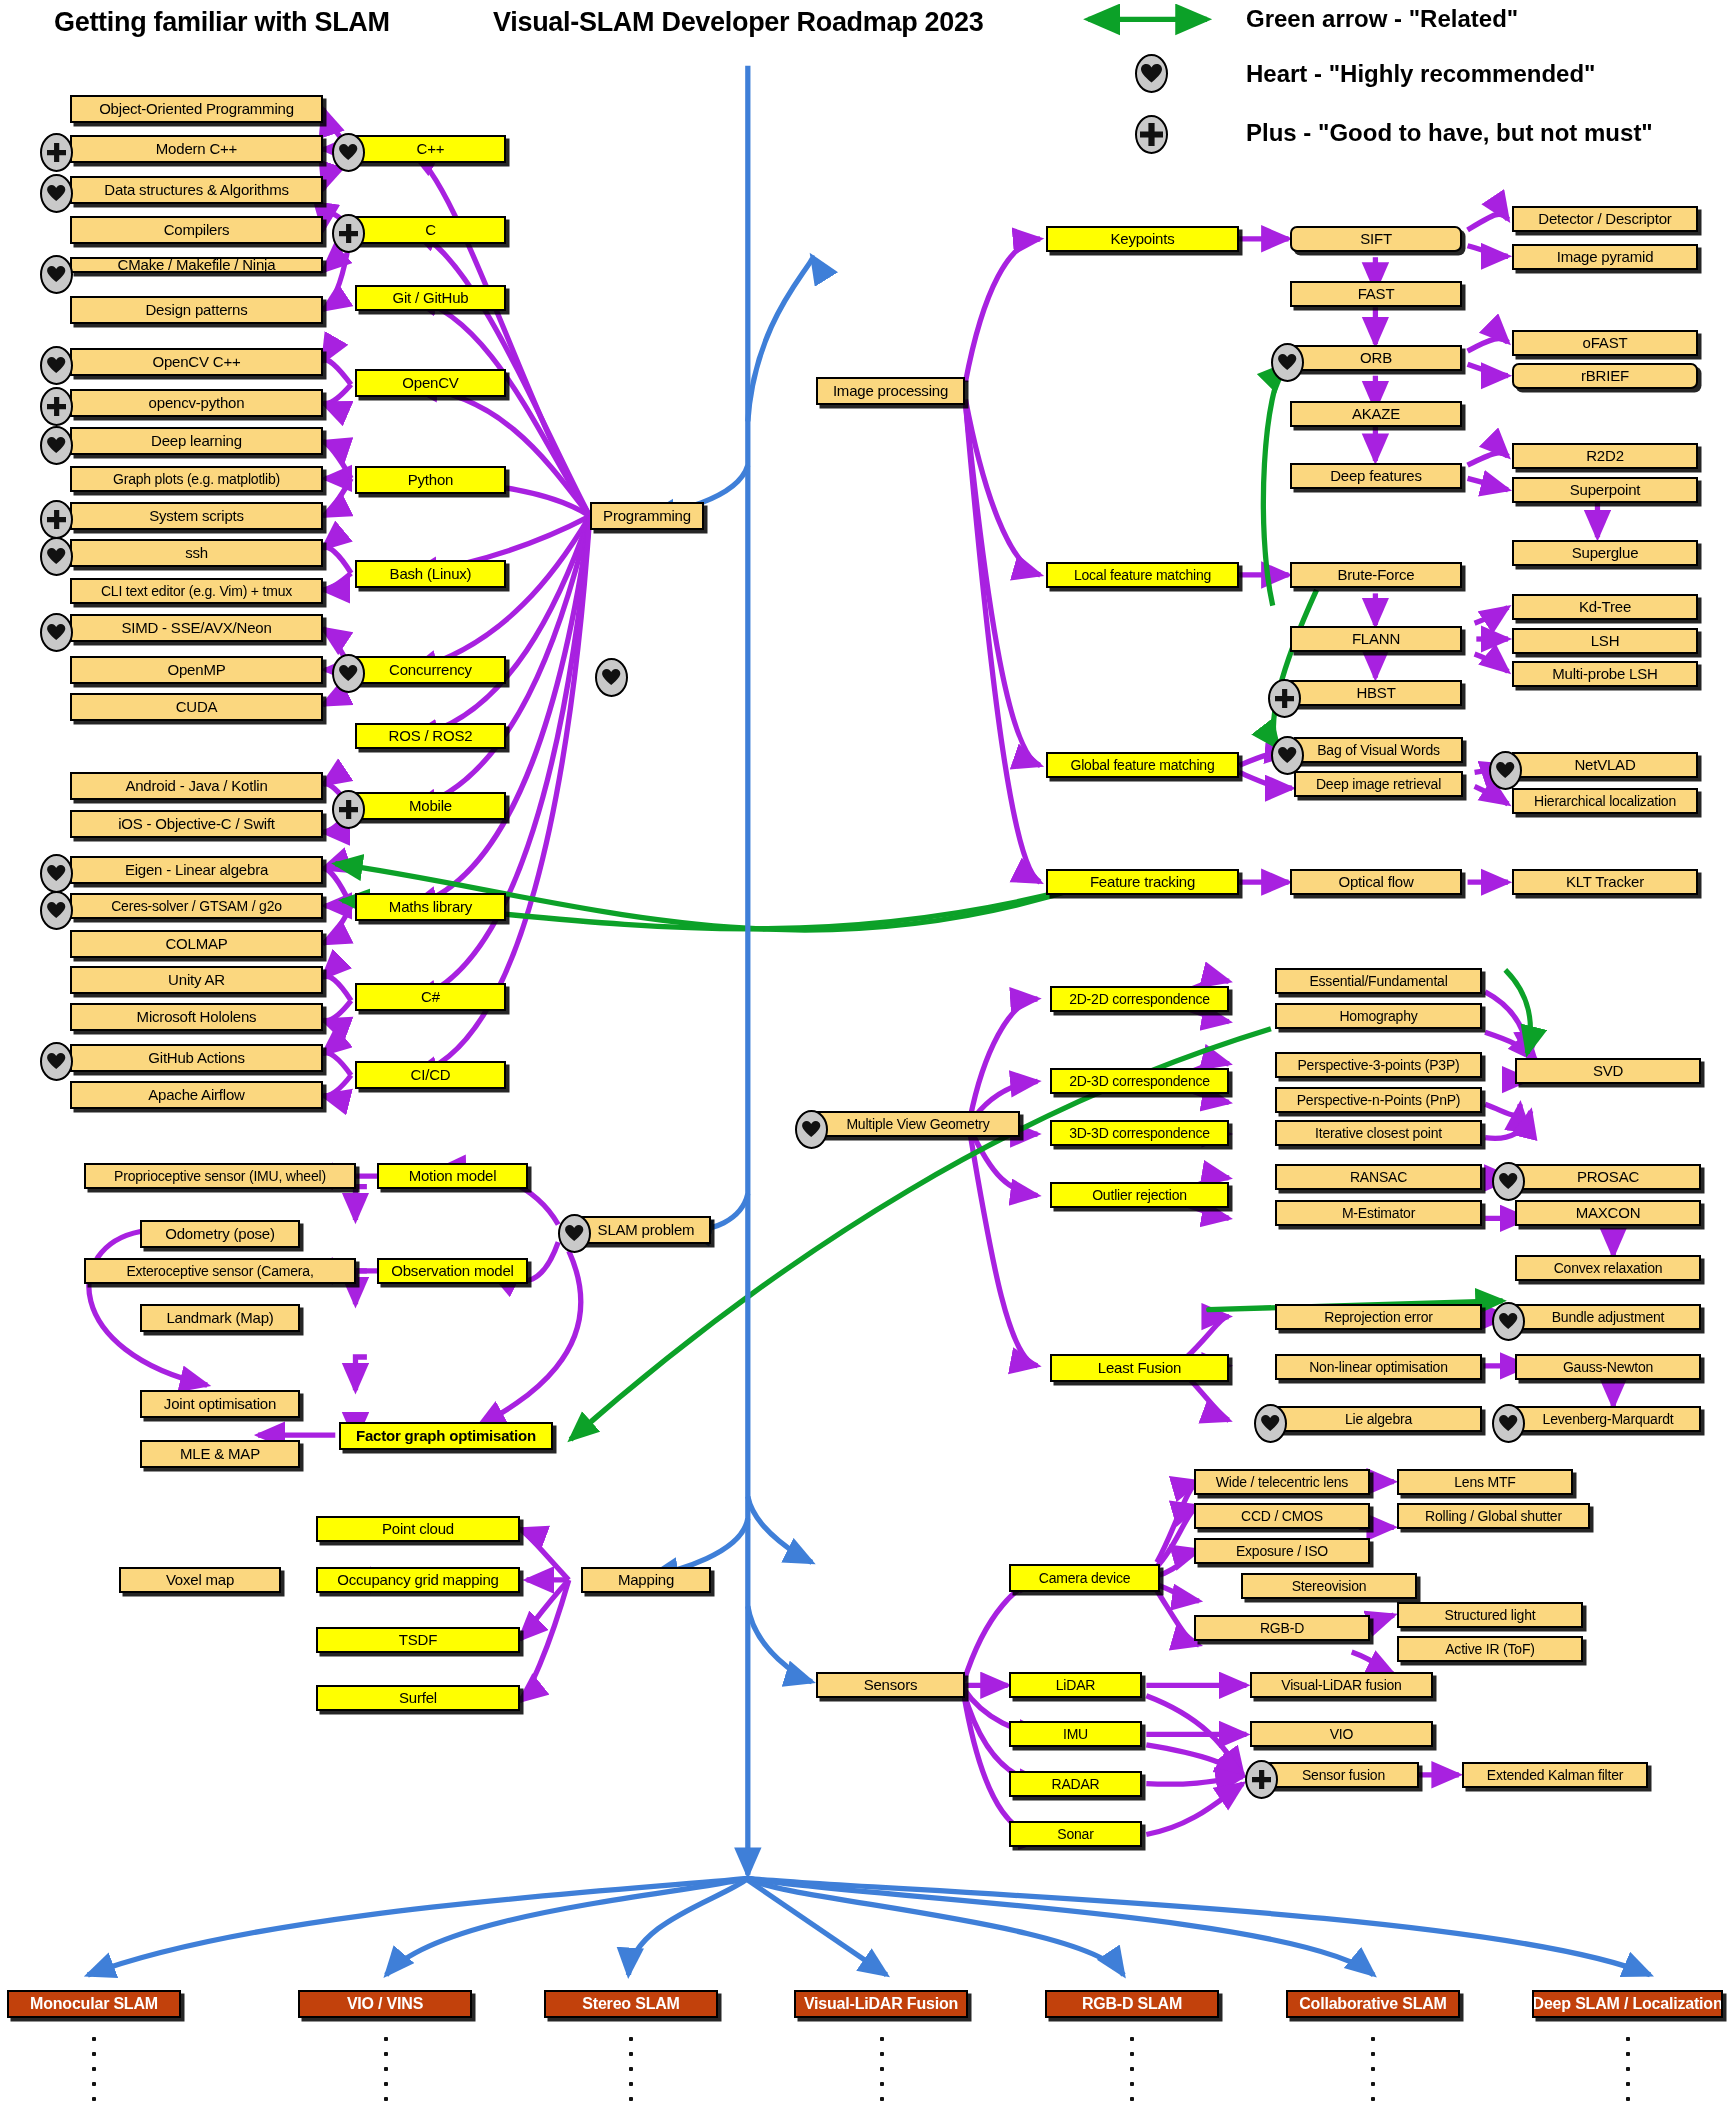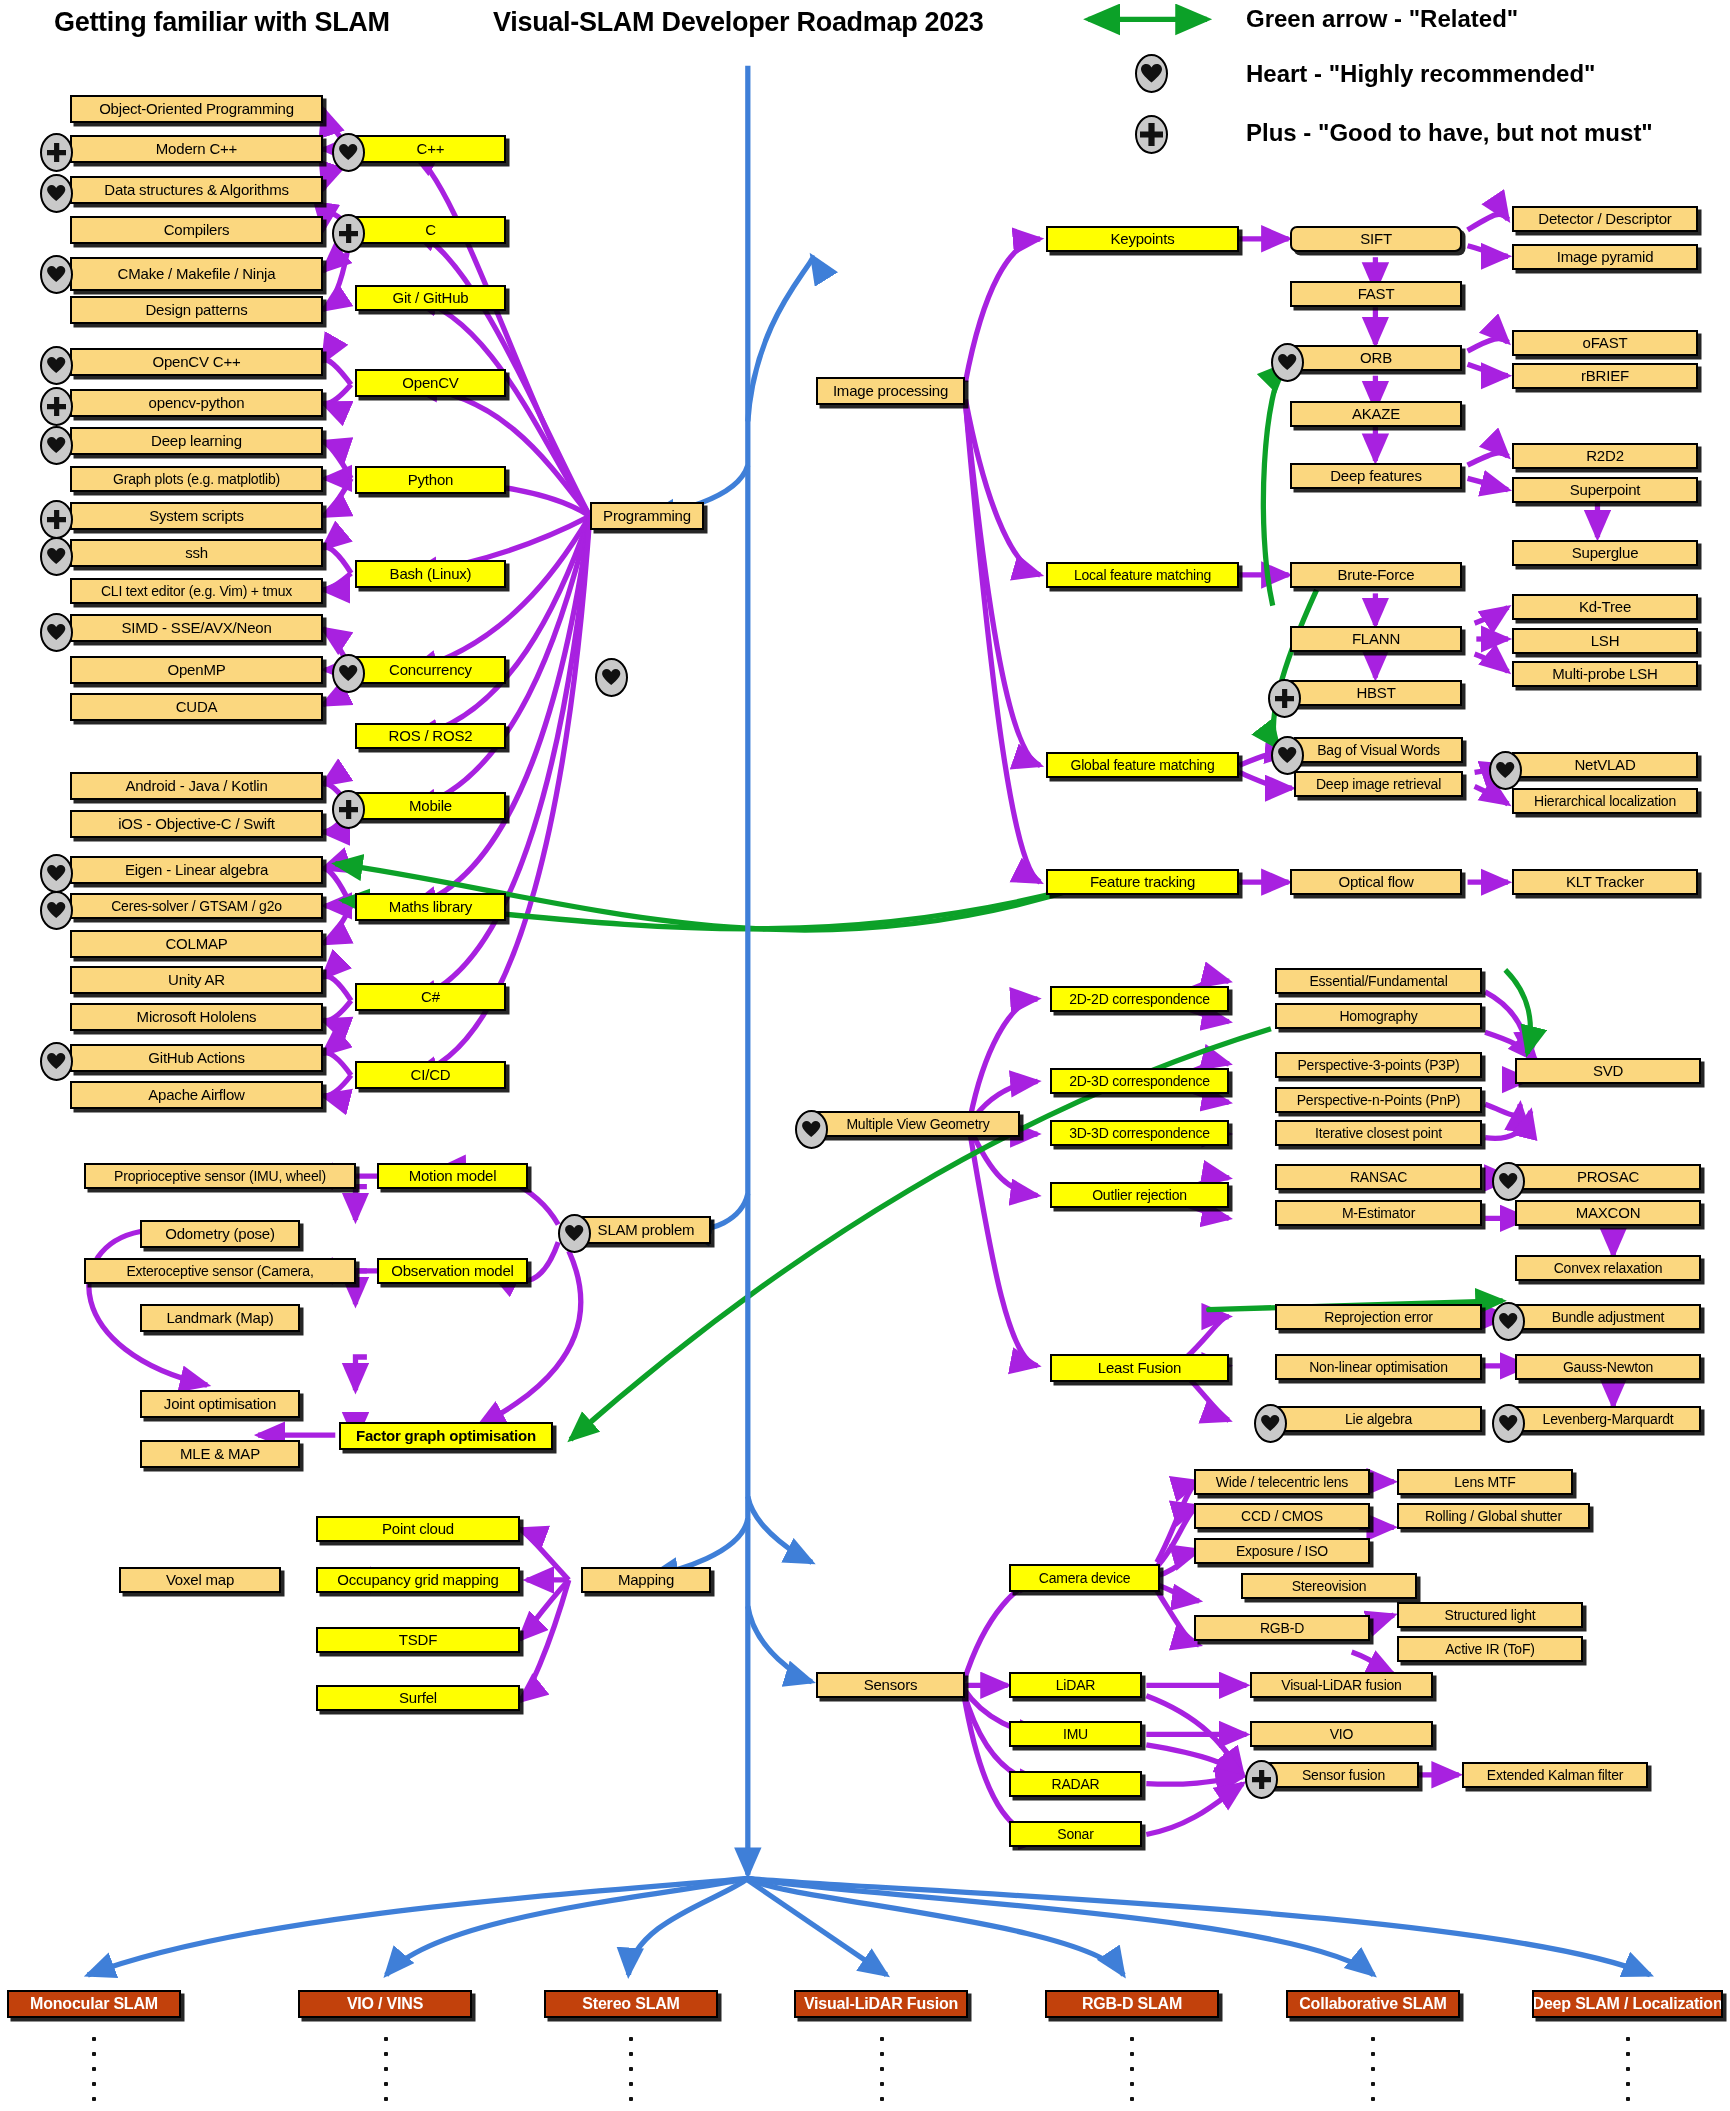--- a/index.html
+++ b/index.html
@@ -353,21 +353,21 @@
         <path d="M12 21 C3 14 0 9 0 6 C0 2 3 0 6 0 C9 0 11 2 12 4 C13 2 15 0 18 0 C21 0 24 2 24 6 C24 9 21 14 12 21 z" fill="#111"></path>
       </svg>
     </div>
   <div class="badge" style="left:332px; top:133px;">
       <svg width="18.4" height="16.7" viewBox="0 0 24 22">
         <path d="M12 21 C3 14 0 9 0 6 C0 2 3 0 6 0 C9 0 11 2 12 4 C13 2 15 0 18 0 C21 0 24 2 24 6 C24 9 21 14 12 21 z" fill="#111"></path>
       </svg>
     </div>
 
   <div class="node" style="left:70px; top:216px; width:253px; height:28px;">Compilers</div>
-  <div class="node" style="left:70px; top:257px; width:253px; height:34px;">CMake / Makefile / Ninja</div>
+  <div class="node" style="left:70px; top:257px; width:253px; height:16px;">CMake / Makefile / Ninja</div>
   <div class="node" style="left:70px; top:296px; width:253px; height:28px;">Design patterns</div>
   <div class="node yellow" style="left:355px; top:216px; width:151px; height:28px;">C</div>
   <div class="badge" style="left:332px; top:214px;">
       <svg width="19.3" height="19.3" viewBox="0 0 26 26">
         <path d="M9.5 0 h7 v9.5 h9.5 v7 h-9.5 v9.5 h-7 v-9.5 H0 v-7 h9.5 z" fill="#111"></path>
       </svg>
     </div>
   <div class="badge" style="left:40px; top:255px;">
       <svg width="18.4" height="16.7" viewBox="0 0 24 22">
         <path d="M12 21 C3 14 0 9 0 6 C0 2 3 0 6 0 C9 0 11 2 12 4 C13 2 15 0 18 0 C21 0 24 2 24 6 C24 9 21 14 12 21 z" fill="#111"></path>
@@ -510,21 +510,21 @@
   <div class="node" style="left:1290px; top:463px; width:172px; height:26px;">Deep features</div>
   <div class="badge" style="left:1271px; top:343px;">
       <svg width="18.4" height="16.7" viewBox="0 0 24 22">
         <path d="M12 21 C3 14 0 9 0 6 C0 2 3 0 6 0 C9 0 11 2 12 4 C13 2 15 0 18 0 C21 0 24 2 24 6 C24 9 21 14 12 21 z" fill="#111"></path>
       </svg>
     </div>
 
   <div class="node" style="left:1512px; top:206px; width:186px; height:26px;">Detector / Descriptor</div>
   <div class="node" style="left:1512px; top:244px; width:186px; height:26px;">Image pyramid</div>
   <div class="node" style="left:1512px; top:330px; width:186px; height:26px;">oFAST</div>
-  <div class="node" style="left:1512px; top:363px; width:186px; height:26px;">rBRIEF</div>
+  <div class="node" style="left:1512px; top:363px; width:186px; height:26px;border-radius:7px;">rBRIEF</div>
   <div class="node" style="left:1512px; top:443px; width:186px; height:26px;">R2D2</div>
   <div class="node" style="left:1512px; top:477px; width:186px; height:26px;">Superpoint</div>
   <div class="node" style="left:1512px; top:540px; width:186px; height:26px;">Superglue</div>
 
   <div class="node yellow tight" style="left:1046px; top:562px; width:193px; height:26px;">Local feature matching</div>
   <div class="node" style="left:1290px; top:562px; width:172px; height:26px;">Brute-Force</div>
   <div class="node" style="left:1290px; top:626px; width:172px; height:26px;">FLANN</div>
   <div class="node" style="left:1290px; top:680px; width:172px; height:26px;">HBST</div>
   <div class="badge" style="left:1268px; top:679px;">
       <svg width="19.3" height="19.3" viewBox="0 0 26 26">

